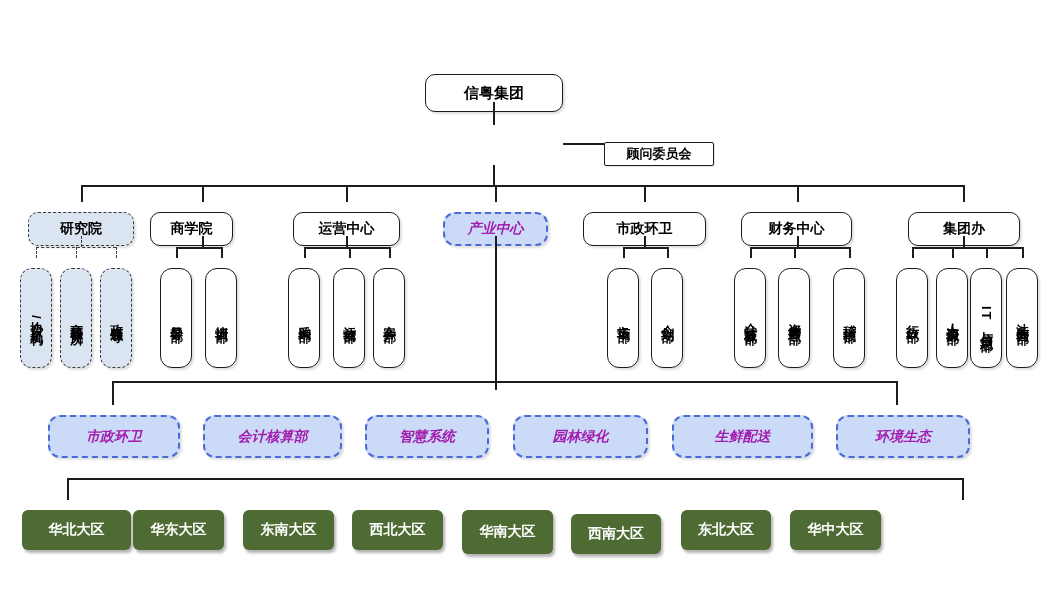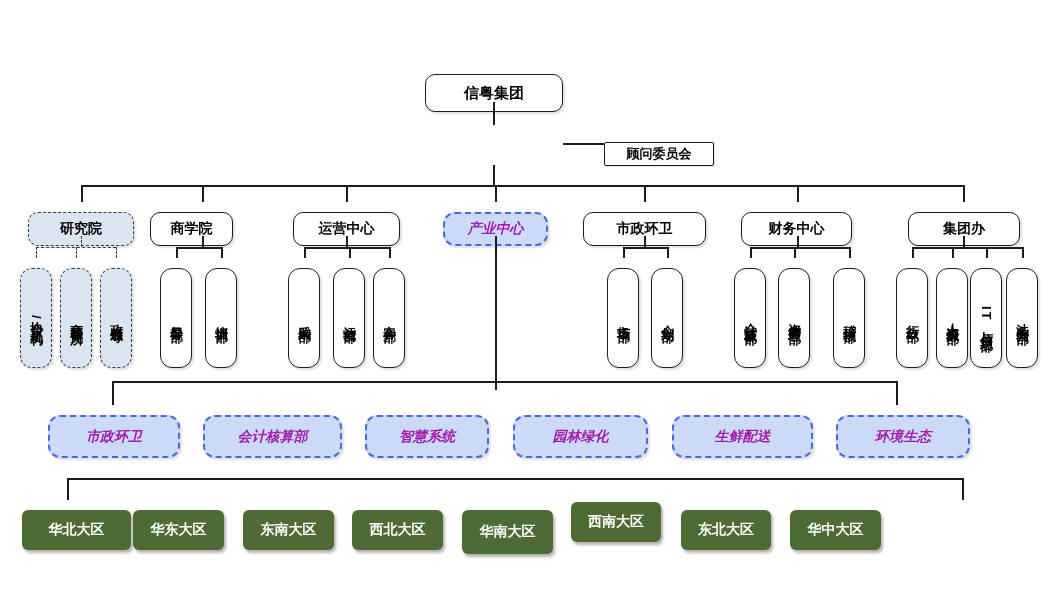--- a/index.html
+++ b/index.html
@@ -115,17 +115,17 @@
   <div class="box blue-node" style="left:836px;top:405px;width:134px;height:43px">环境生态</div>
 
   <div class="hline" style="left:67px;top:478px;width:895px"></div>
   <div class="vline" style="left:67px;top:478px;height:22px"></div>
   <div class="vline" style="left:962px;top:478px;height:22px"></div>
   <div class="box green-node" style="left:22px;top:500px;width:109px;height:40px">华北大区</div>
   <div class="box green-node" style="left:133px;top:500px;width:91px;height:40px">华东大区</div>
   <div class="box green-node" style="left:243px;top:500px;width:91px;height:40px">东南大区</div>
   <div class="box green-node" style="left:352px;top:500px;width:91px;height:40px">西北大区</div>
   <div class="box green-node" style="left:462px;top:500px;width:91px;height:44px">华南大区</div>
-  <div class="box green-node" style="left:571px;top:492px;width:90px;height:40px">西南大区</div>
+  <div class="box green-node" style="left:571px;top:504px;width:90px;height:40px">西南大区</div>
   <div class="box green-node" style="left:681px;top:500px;width:90px;height:40px">东北大区</div>
   <div class="box green-node" style="left:790px;top:500px;width:91px;height:40px">华中大区</div>
 
 </div>
 
 </body></html>

